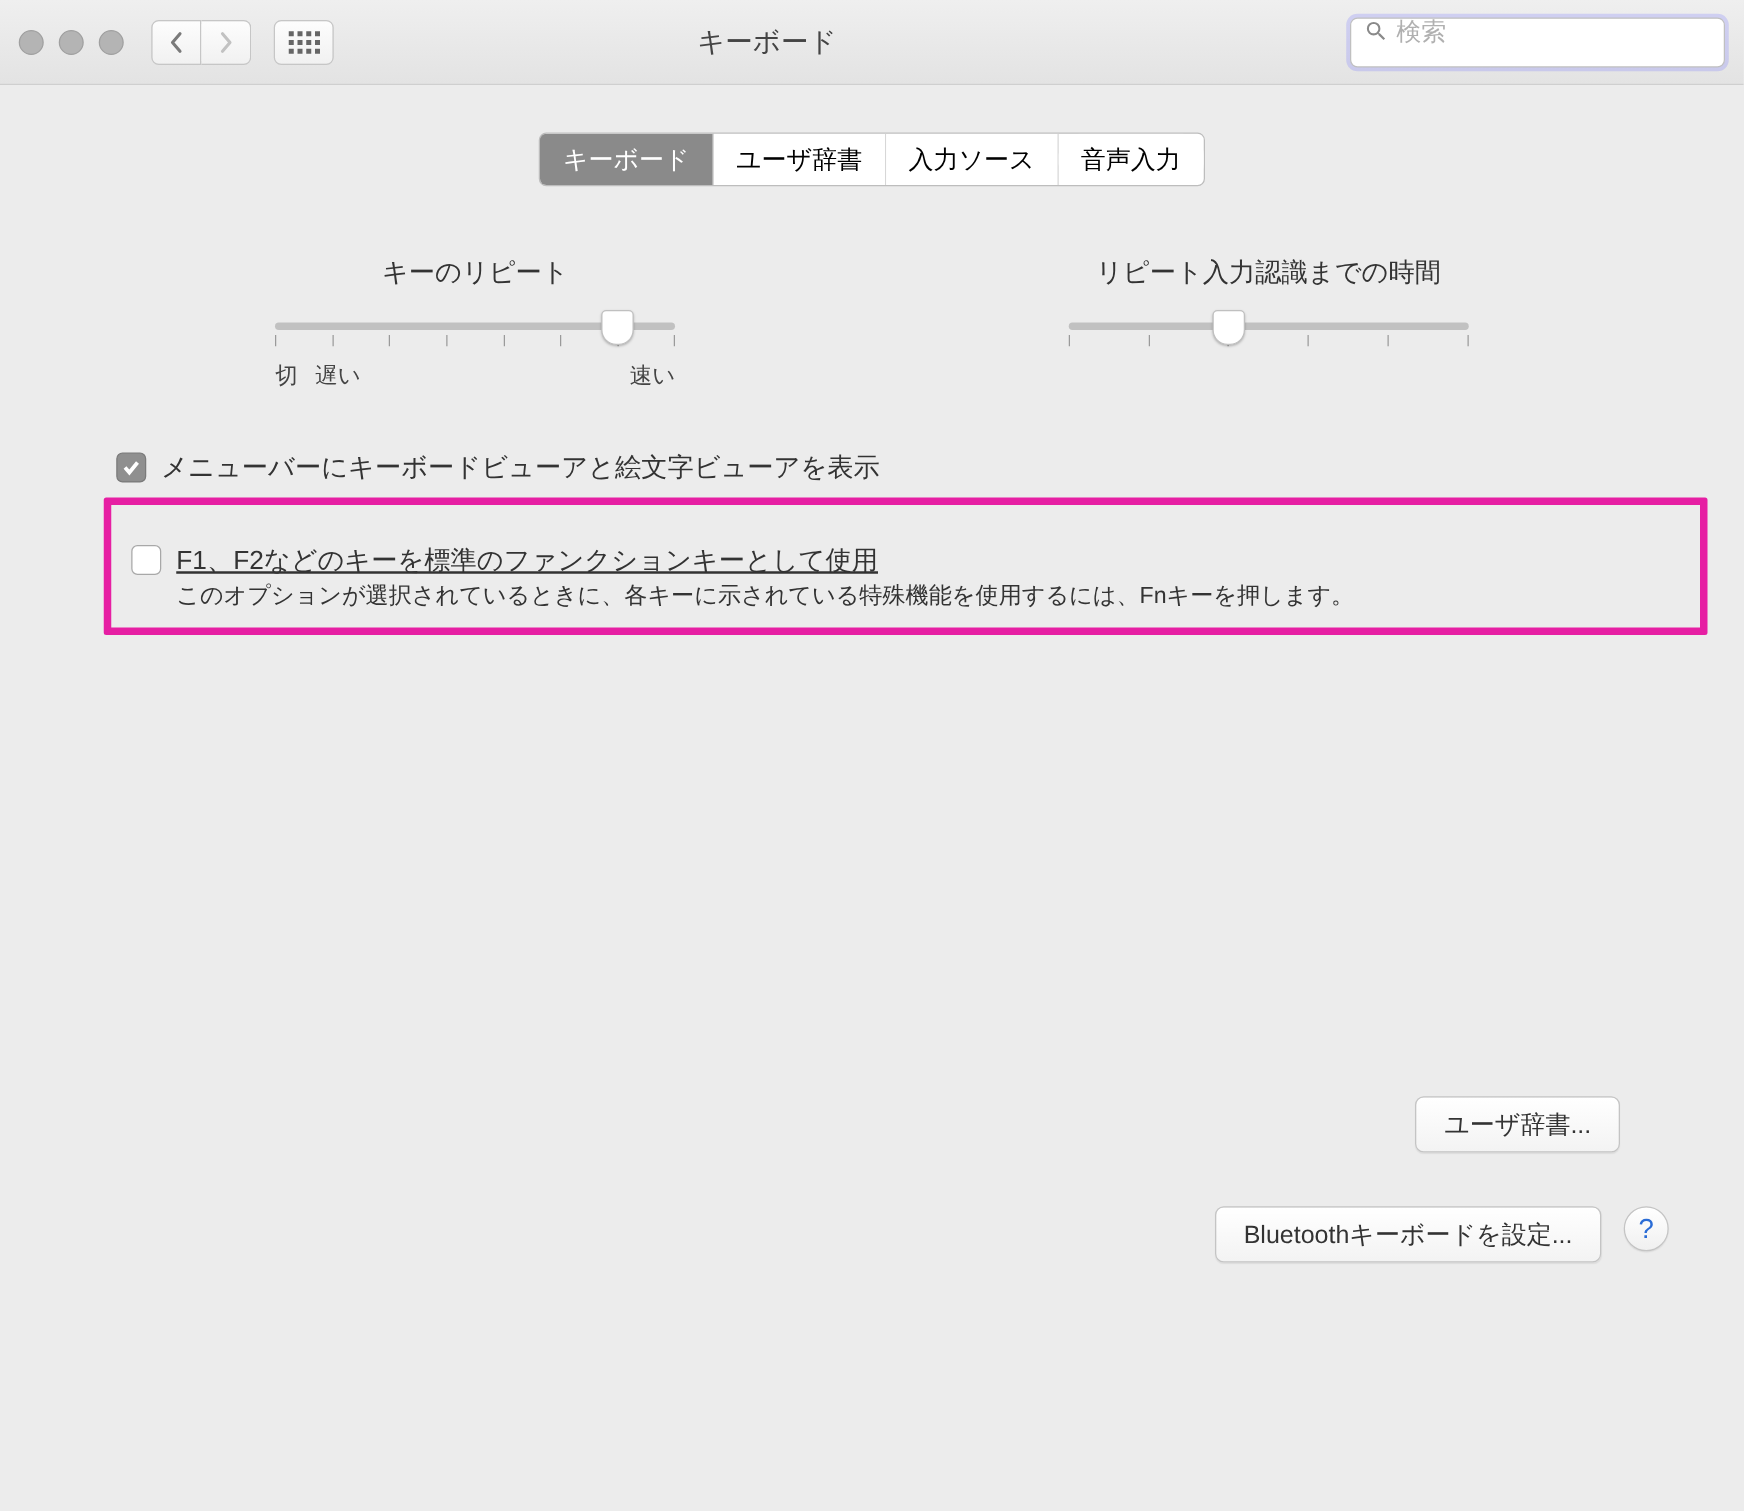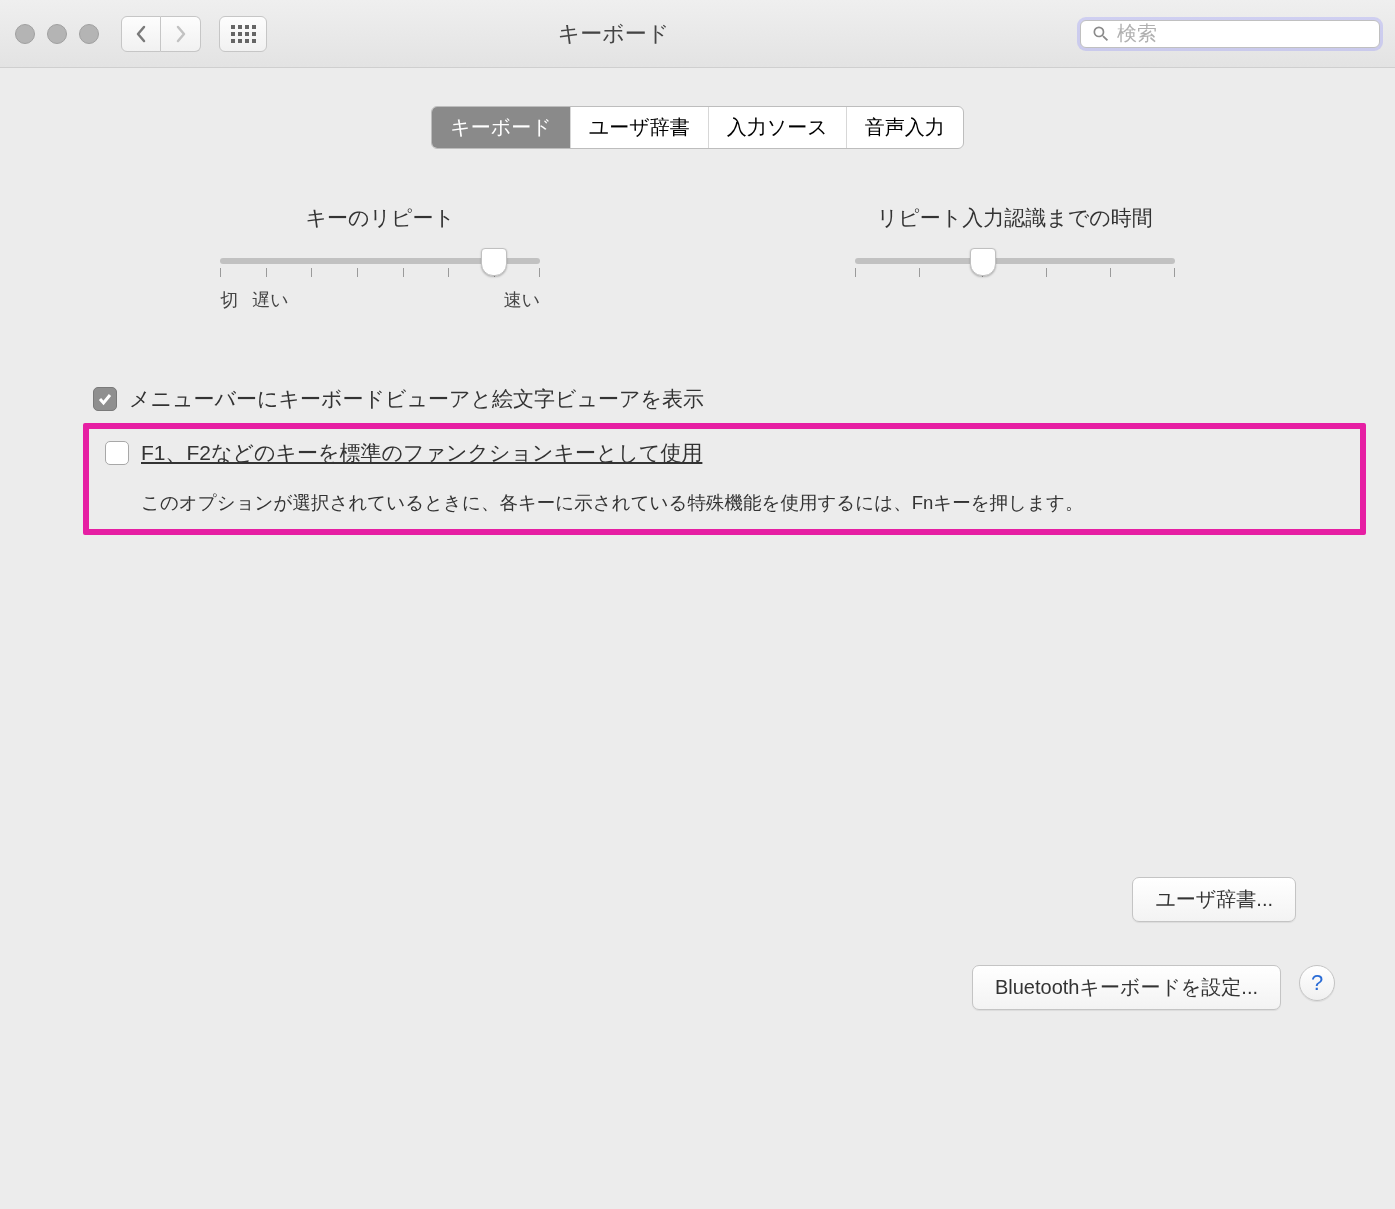--- a/index.html
+++ b/index.html
@@ -73,26 +73,26 @@
     .window-title {
       flex: 1;
       text-align: center;
       font-size: 22px;
       color: #444;
       margin-left: -120px;
     }
 
     .search-wrap {
       width: 300px;
-      height: 28px;
+      height: 40px;
       background: #fff;
       border: 1px solid #c0c0c0;
       border-radius: 6px;
       display: flex;
-      align-items: center;
+      align-items: flex-start;
       padding: 0 10px;
       box-shadow: 0 0 0 3px rgba(120,120,255,0.25);
     }
     .search-wrap svg { width: 20px; height: 20px; fill: #8a8a8a; margin-right: 6px; flex-shrink:0;}
     .search-wrap input {
       border: none;
       outline: none;
       font-size: 20px;
       width: 100%;
       background: transparent;
@@ -141,21 +141,21 @@
       position: relative;
     }
     .panel-wrap{
       border: 1px solid rgba(0,0,0,0);
     }
 
     .slider-row {
       display: flex;
       justify-content: space-between;
       gap: 112px;
-      margin-bottom: 73px;
+      margin-bottom: 48px;
       padding: 0 20px;
     }
     .slider-col {
       display: flex;
       flex-direction: column;
       align-items: center;
       flex: 1;
     }
     .slider-title {
       font-size: 21px;
@@ -208,20 +208,21 @@
       display: flex;
       gap: 14px;
     }
 
     .check-row {
       display: flex;
       align-items: center;
       gap: 12px;
       margin-bottom: 10px;
       margin-left: -6px;
+      margin-top: 20px;
     }
     .checkbox {
       width: 24px;
       height: 24px;
       border-radius: 5px;
       border: 1px solid #a8a8a8;
       background: #fff;
       display: flex;
       align-items: center;
       justify-content: center;
@@ -243,21 +244,21 @@
       border-radius: 2px;
       padding: 10px 10px 12px 10px;
       margin-left: -16px;
       margin-right: -70px;
       margin-top: 6px;
     }
     .subtext {
       font-size: 18.5px;
       color: #333;
       margin-left: 36px;
-      margin-top: 22px;
+      margin-top: 0;
       line-height: 1.5;
     }
 
     .modifier-btn-wrap {
       position: absolute;
       right: 66px;
       bottom: 24px;
     }
 
     .bottom-bar {

